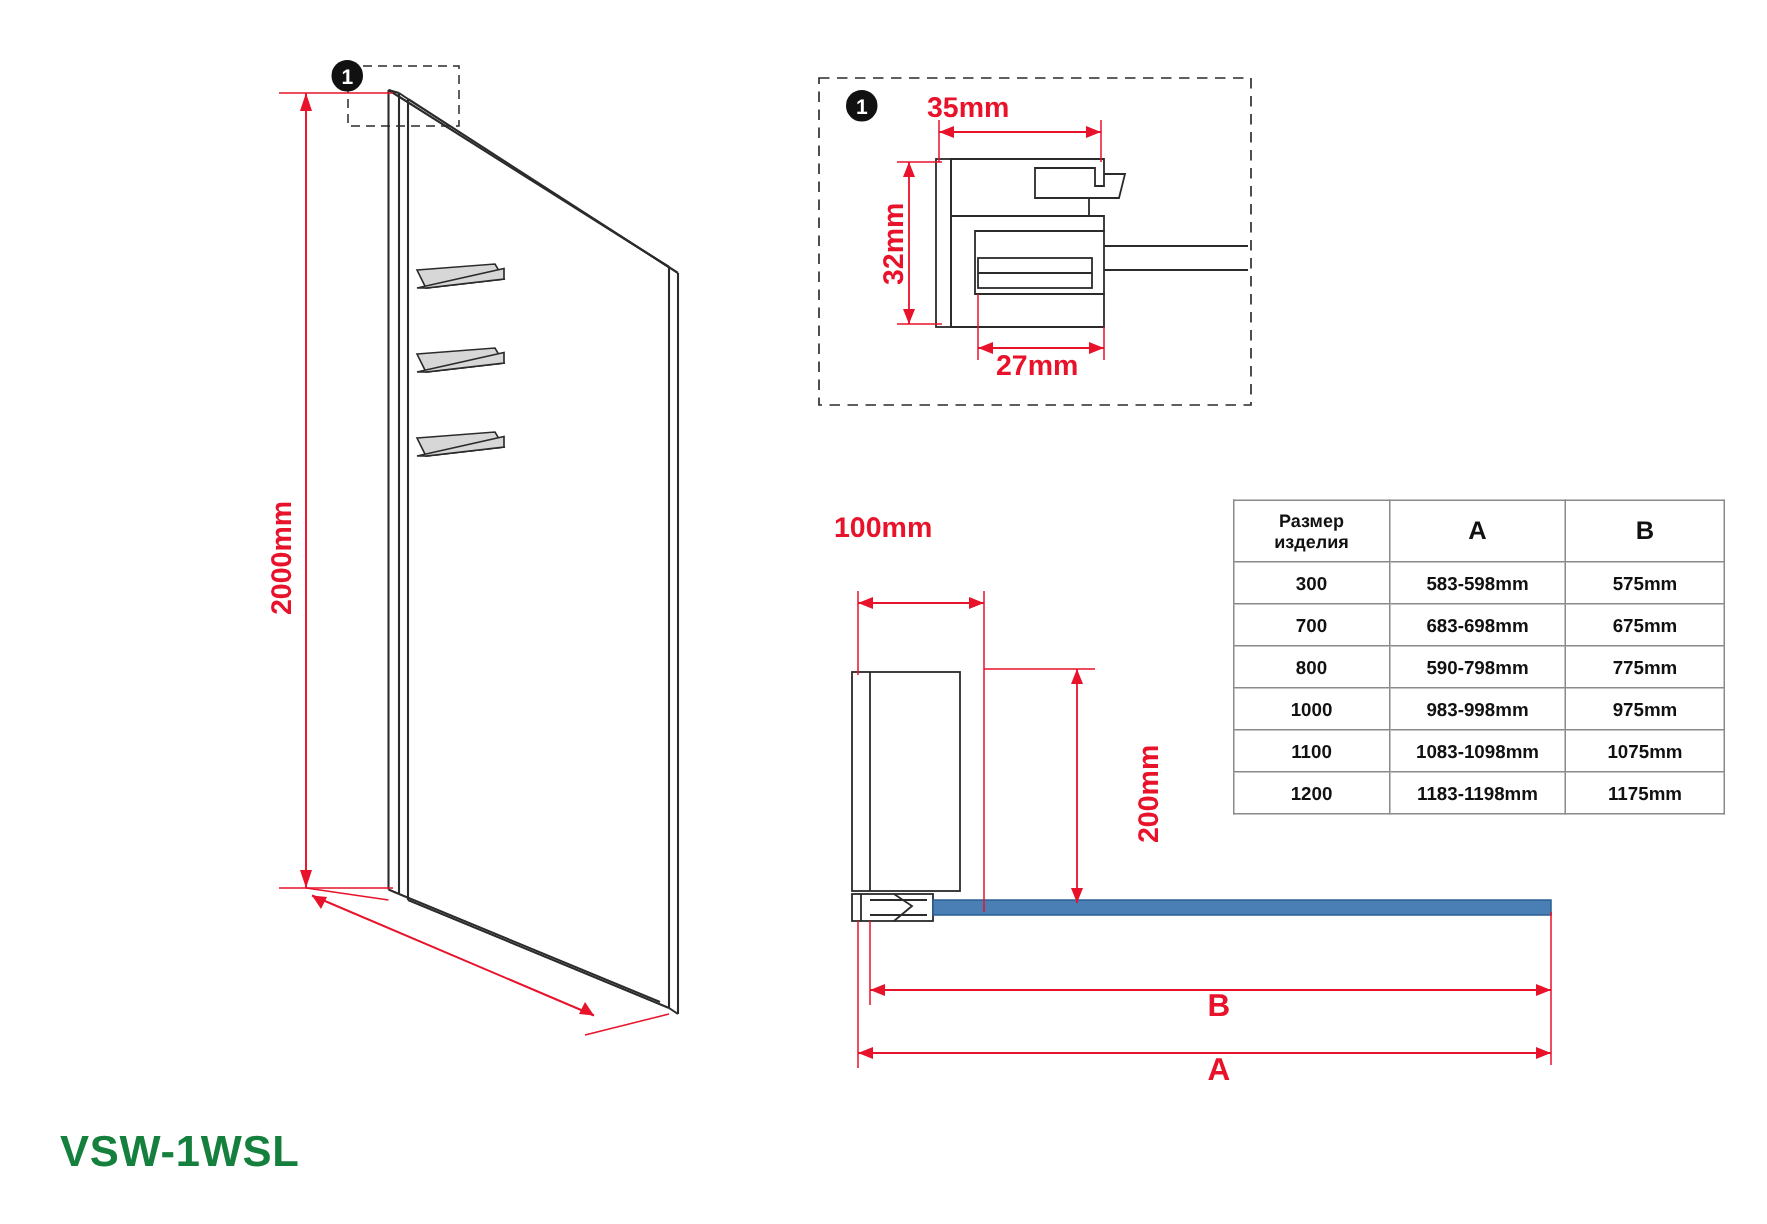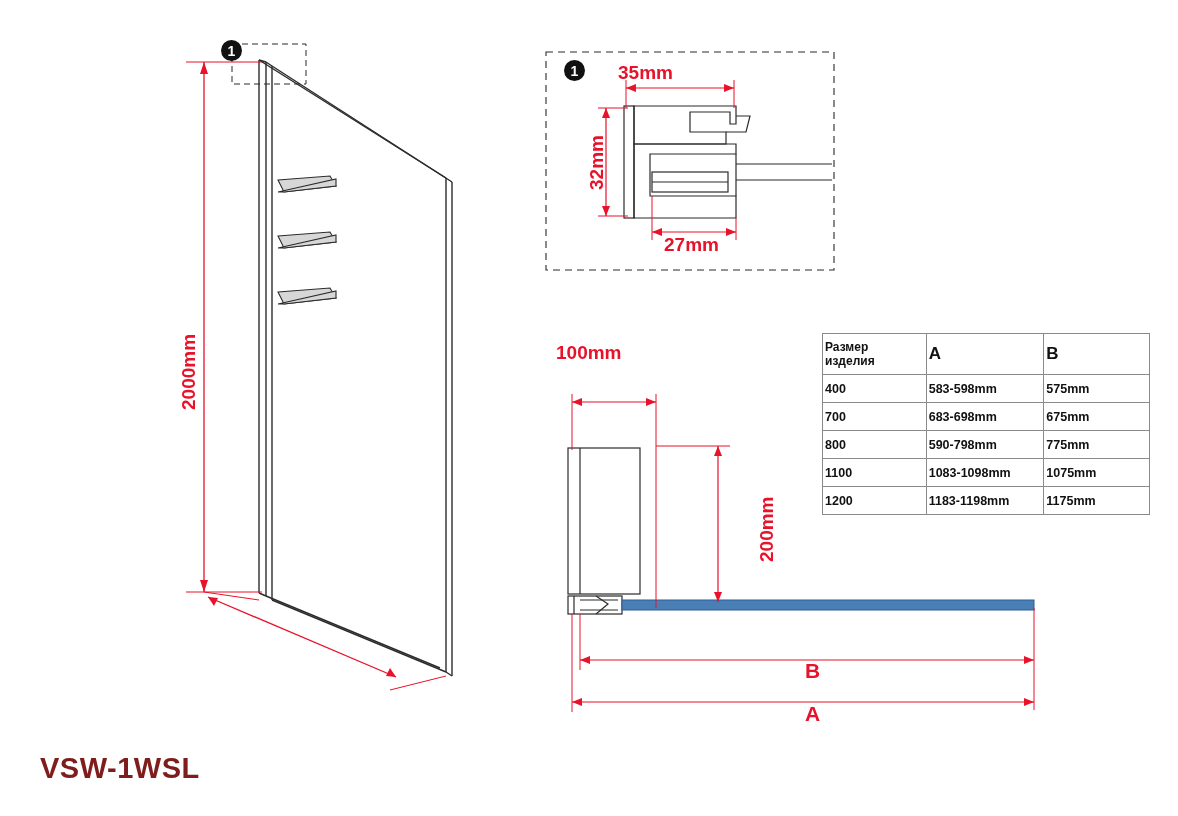--- a/index.html
+++ b/index.html
@@ -33,41 +33,41 @@
     position: absolute;
     left: 822px;
     top: 333px;
     width: 328px;
     border-collapse: collapse;
     font-size: 12.5px;
     color: #111;
   }
   #spec-table td, #spec-table th {
     border: 1px solid #8a8a8a;
-    text-align: left;
+    text-align: center;
     padding: 3px 2px;
     font-weight: bold;
   }
   #spec-table thead th {
     font-size: 12px;
     height: 34px;
     line-height: 14px;
   }
   #spec-table thead th.big { font-size: 17px; }
   #spec-table tbody td { height: 21px; }
   #spec-table col.c1 { width: 104px; }
   #spec-table col.c2 { width: 118px; }
   #spec-table col.c3 { width: 106px; }
   .model-label {
     position: absolute;
     left: 40px;
     top: 752px;
     font-size: 29px;
     font-weight: bold;
-    color: #7f1d1d;
+    color: #15803d;
     letter-spacing: 0.5px;
   }
   .callout-num {
     width: 21px; height: 21px;
     border-radius: 50%;
     background: #111;
     color: #fff;
     font-size: 14px;
     font-weight: bold;
     display: flex;
@@ -254,35 +254,40 @@
         <th>
           <span>Размер</span><br>
           <span>изделия</span>
         </th>
         <th class="big">A</th>
         <th class="big">B</th>
       </tr>
     </thead>
     <tbody>
       <tr>
-        <td>400</td>
+        <td>300</td>
         <td>583-598mm</td>
         <td>575mm</td>
       </tr>
       <tr>
         <td>700</td>
         <td>683-698mm</td>
         <td>675mm</td>
       </tr>
       <tr>
         <td>800</td>
         <td>590-798mm</td>
         <td>775mm</td>
       </tr>
       <tr>
+        <td>1000</td>
+        <td>983-998mm</td>
+        <td>975mm</td>
+      </tr>
+      <tr>
         <td>1100</td>
         <td>1083-1098mm</td>
         <td>1075mm</td>
       </tr>
       <tr>
         <td>1200</td>
         <td>1183-1198mm</td>
         <td>1175mm</td>
       </tr>
     </tbody>

